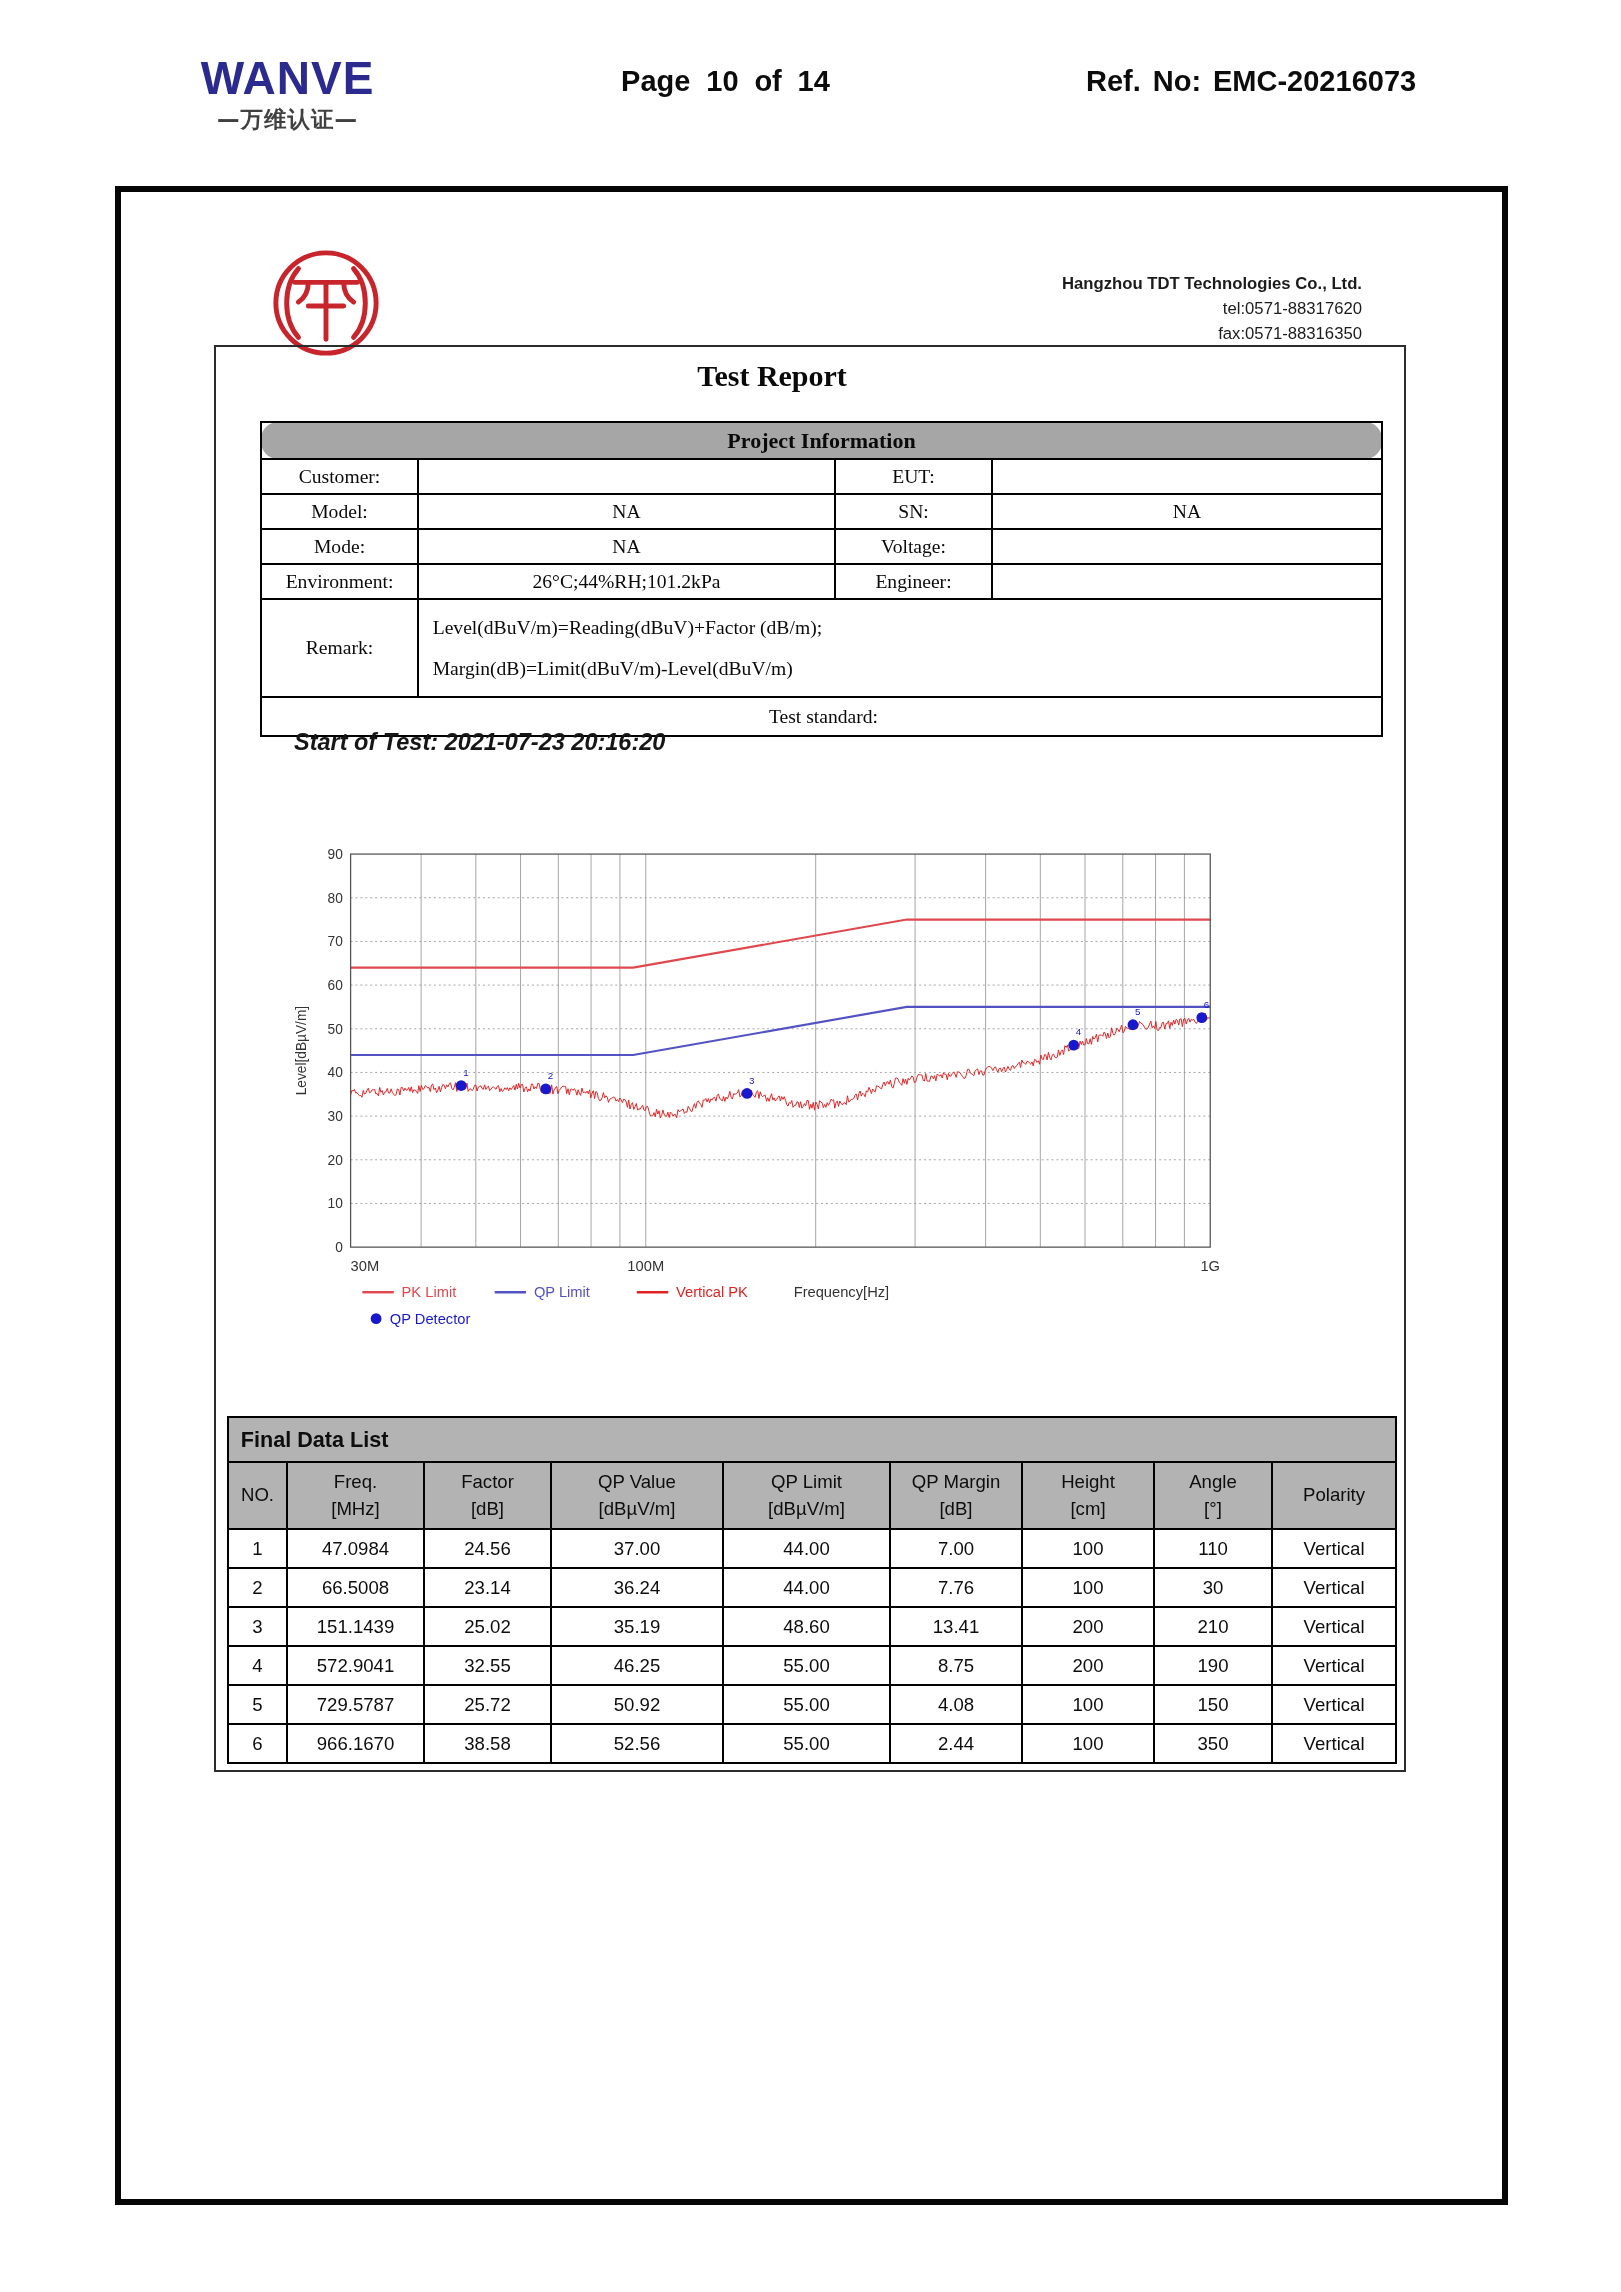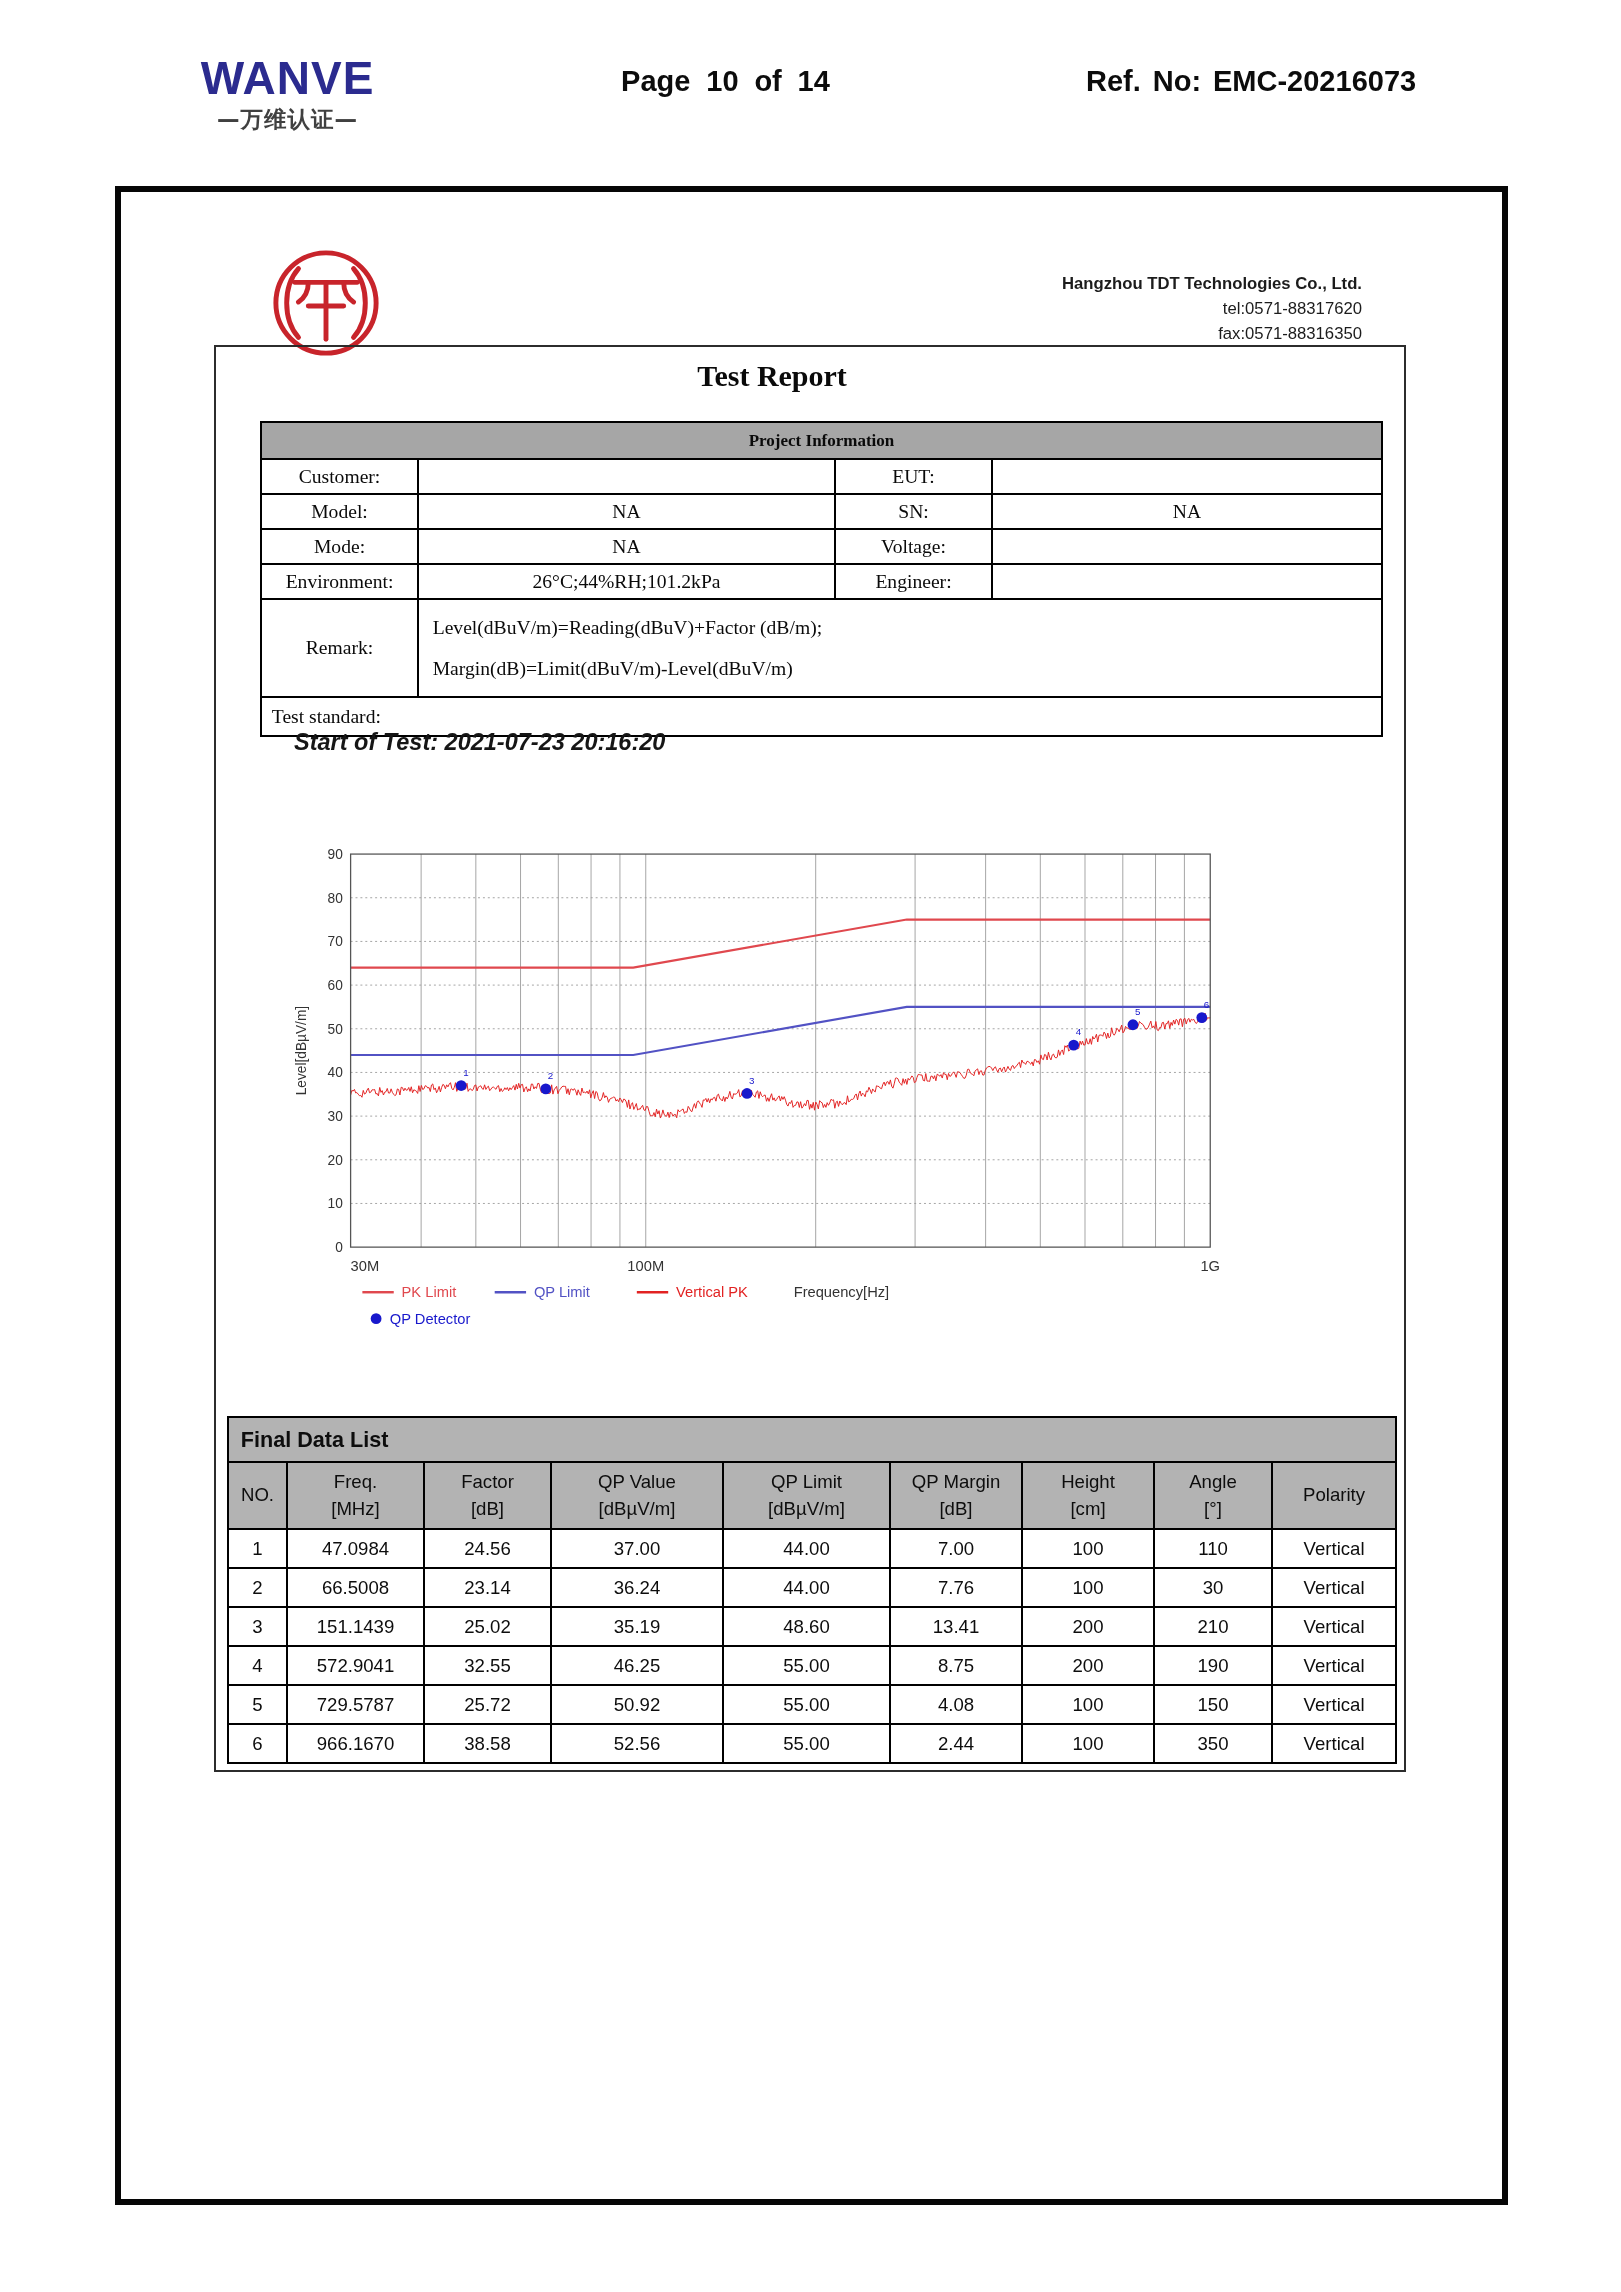--- a/index.html
+++ b/index.html
@@ -28,24 +28,24 @@
   .company .co-name{font-weight:600;}
   
   .inner-box{position:absolute;left:214px;top:345px;width:1192px;height:1427px;
     border:2px solid #2c2c2c;box-sizing:border-box;}
   .report-title{position:absolute;left:214px;top:359px;width:1116px;text-align:center;
     font-family:"Liberation Serif",serif;font-weight:bold;font-size:30px;color:#0a0a0a;}
   
   .pi-table{position:absolute;left:260px;top:421px;width:1120px;border-collapse:collapse;
     font-family:"Liberation Serif",serif;font-size:19.6px;color:#0a0a0a;table-layout:fixed;}
   .pi-table td{border:2px solid #000;text-align:center;vertical-align:middle;padding:2px 5.9px;}
-  .pi-table .pi-head{background:#a6a6a6;font-weight:bold;height:31px;font-size:17px;}
+  .pi-table .pi-head{background:#a6a6a6;font-weight:bold;height:31px;font-size:22px;border-radius:17px;}
   .pi-table .r{height:35px;}
   .pi-table .remark-cell{text-align:left;padding-left:13.7px;line-height:2.1;height:92px;}
-  .pi-table .ts-cell{text-align:left;padding-left:9.8px;height:33px;}
+  .pi-table .ts-cell{text-align:center;padding-left:9.8px;height:33px;}
   .start-test{position:absolute;left:294px;top:729px;font-style:italic;font-weight:bold;
     font-size:23.5px;color:#161616;}
   
   .chart-wrap{position:absolute;left:282px;top:806px;width:1039px;height:549px;}
   
   .fd-table{position:absolute;left:227px;top:1416px;width:1168px;border-collapse:collapse;
     font-size:18.6px;color:#0d0d0d;table-layout:fixed;border:2.9px solid #000;}
   .fd-table td,.fd-table th{border:2px solid #000;text-align:center;vertical-align:middle;}
   .fd-table .fd-title{background:#b3b3b3;font-weight:bold;font-size:21.6px;text-align:left;
     padding-left:11.8px;height:41px;}

